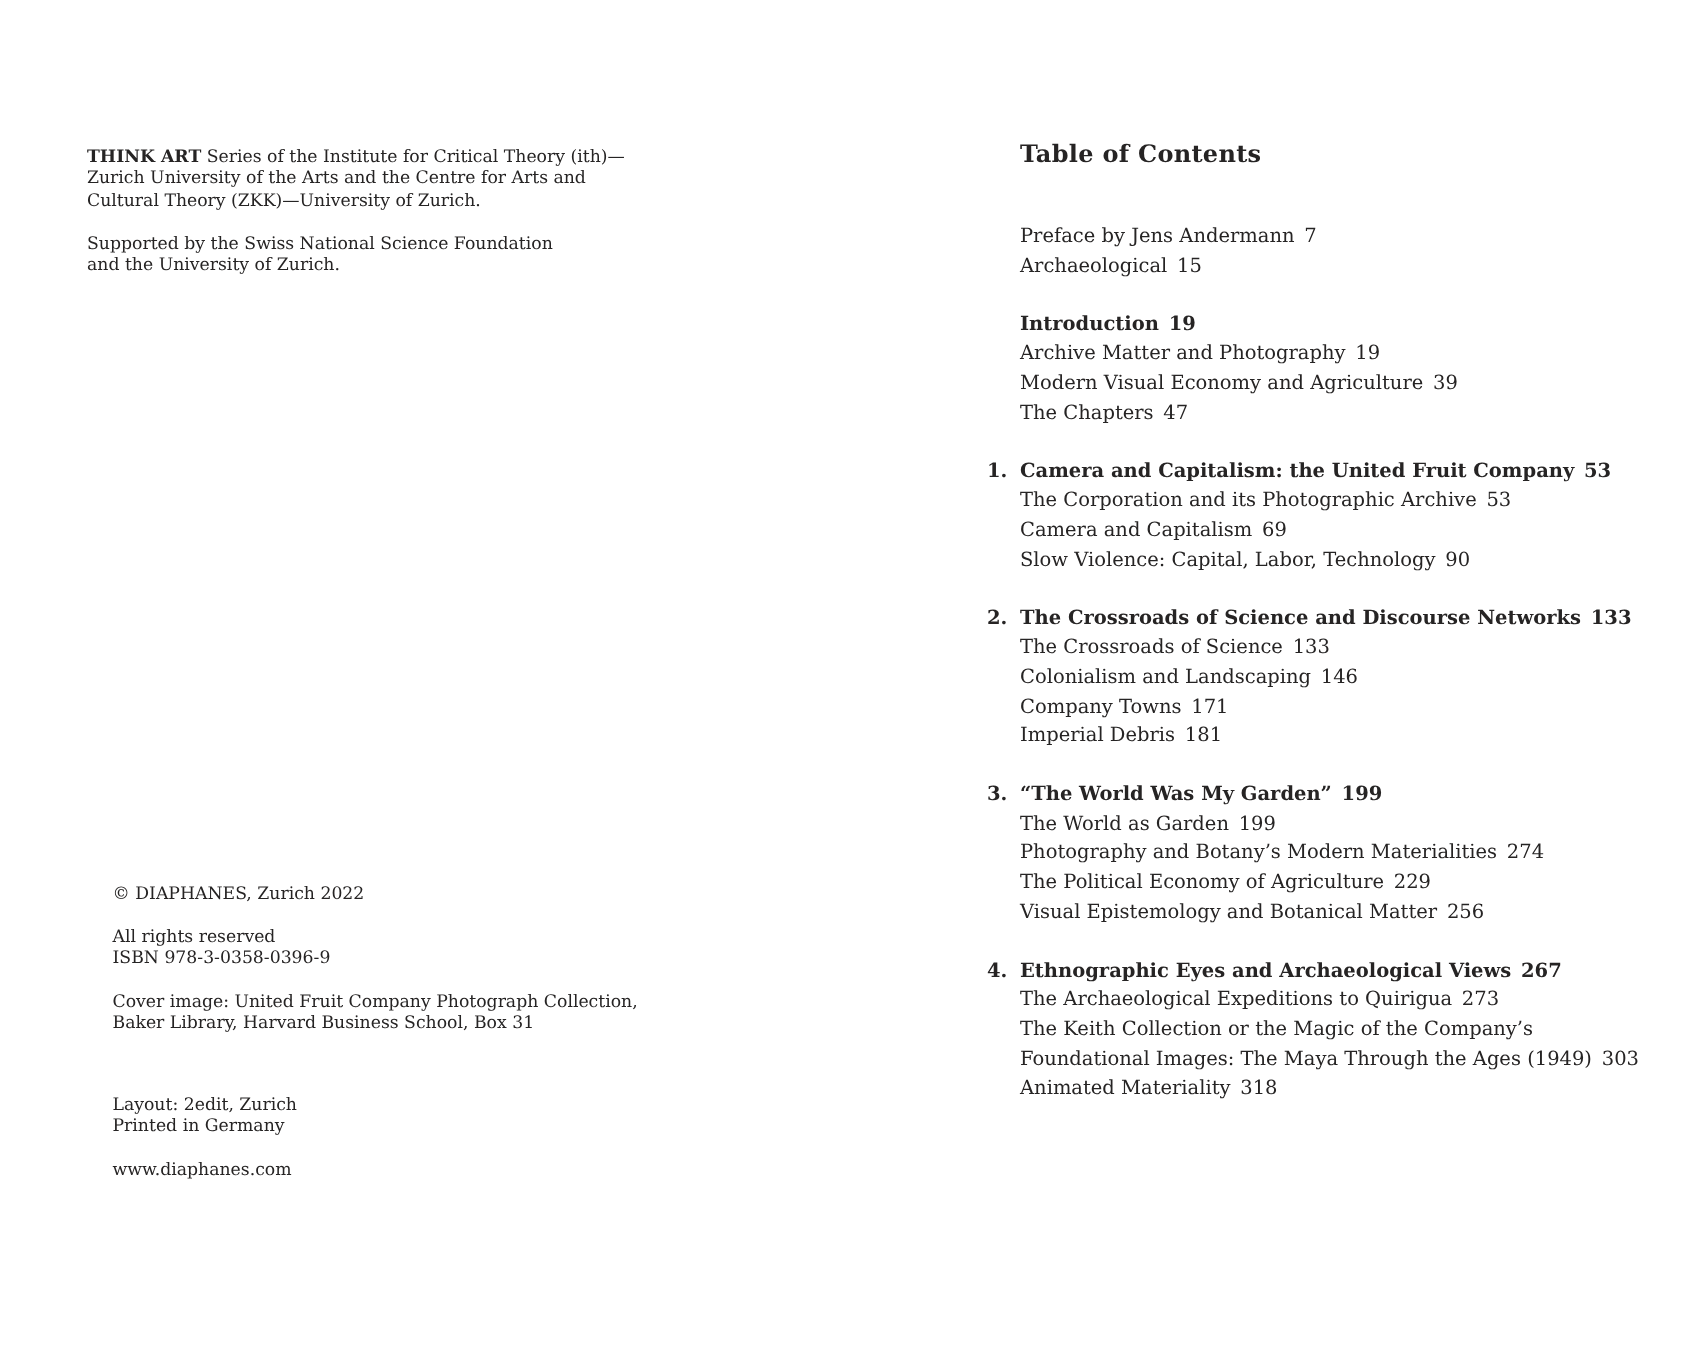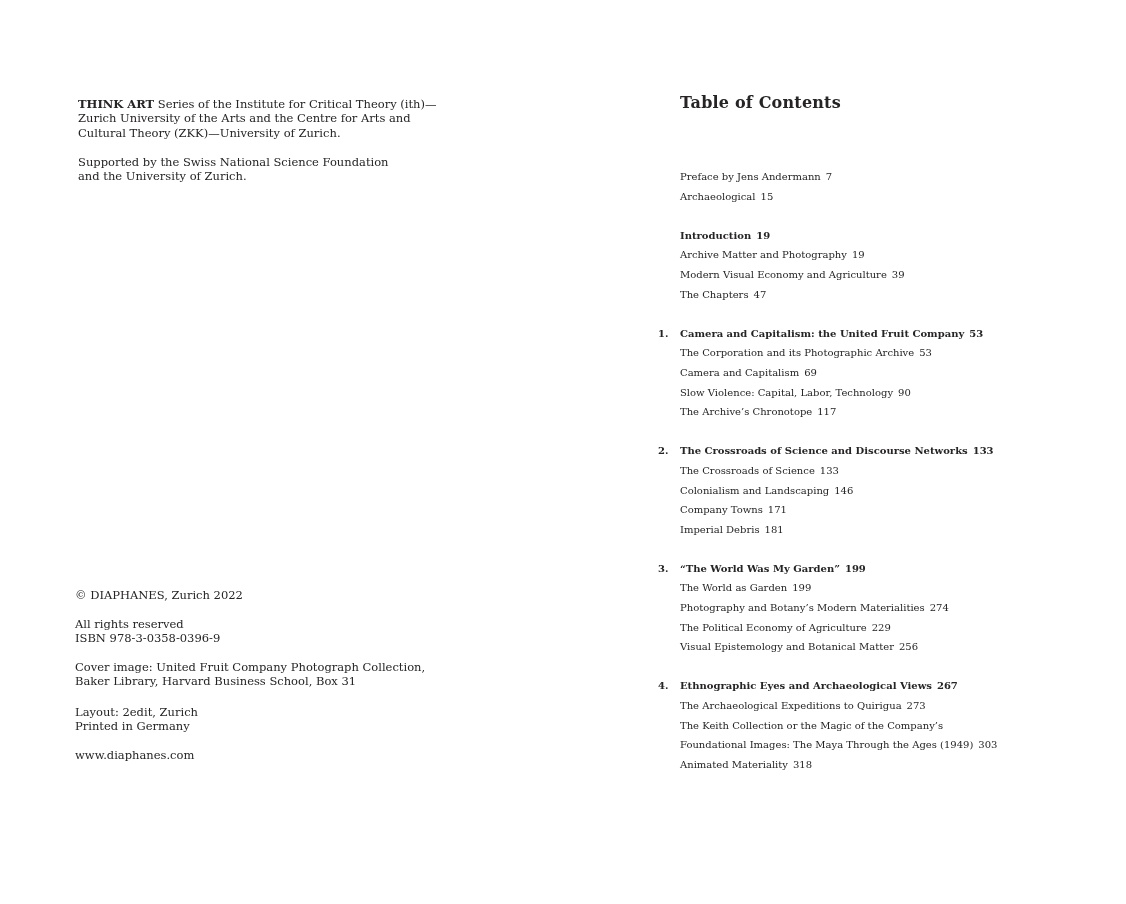--- a/index.html
+++ b/index.html
@@ -9,53 +9,53 @@
     width: 1126px;
     height: 904px;
     background: #ffffff;
     color: #262424;
     font-family: "DejaVu Serif", "Liberation Serif", serif;
     overflow: hidden;
   }
   
   .left-top {
     position: absolute;
-    left: 78px;
+    left: 58px;
     top: 97px;
     width: 420px;
     font-size: 11.5px;
     line-height: 14.4px;
   }
   .left-bottom {
     position: absolute;
     left: 75px;
     top: 588px;
     width: 420px;
     font-size: 11.5px;
     line-height: 14.4px;
   }
   .pre { white-space: pre-line; }
   .mb1 { margin-bottom: 14.4px; }
-  .mb2 { margin-bottom: 16px; }
+  .mb2 { margin-bottom: 40px; }
   .bold { font-weight: bold; }
   
   .page-title {
     position: absolute;
     left: 680px;
     top: 93px;
     font-size: 16px;
     font-weight: bold;
     letter-spacing: 0.2px;
   }
   .toc {
     position: absolute;
     left: 658px;
-    top: 167px;
+    top: 148px;
     width: 450px;
-    font-size: 10px;
+    font-size: 13px;
     line-height: 19.6px;
   }
   .toc-group { margin-bottom: 19.6px; }
   .toc-group:last-child { margin-bottom: 0; }
   .toc-row { display: flex; white-space: nowrap; }
   .toc-row.bold { font-weight: bold; justify-content: flex-end; }
   .toc-num { width: 22px; flex: 0 0 22px; }
   .toc-text { flex: 1 1 auto; }
   .toc-page { margin-left: 0.5em; }
   .toc-wrap { padding-left: 24px; white-space: nowrap; }
@@ -126,24 +126,20 @@
           <span class="toc-text"><span>The Corporation and its Photographic Archive</span><span class="toc-page">53</span></span>
         </div>
         <div class="toc-row">
           <span class="toc-num"></span>
           <span class="toc-text"><span>Camera and Capitalism</span><span class="toc-page">69</span></span>
         </div>
         <div class="toc-row">
           <span class="toc-num"></span>
           <span class="toc-text"><span>Slow Violence: Capital, Labor, Technology</span><span class="toc-page">90</span></span>
         </div>
-        <div class="toc-row">
-          <span class="toc-num"></span>
-          <span class="toc-text"><span>The Archive’s Chronotope</span><span class="toc-page">117</span></span>
-        </div>
       </div>
       <div class="toc-group">
         <div class="toc-row bold">
           <span class="toc-num">2.</span>
           <span class="toc-text"><span>The Crossroads of Science and Discourse Networks</span><span class="toc-page">133</span></span>
         </div>
         <div class="toc-row">
           <span class="toc-num"></span>
           <span class="toc-text"><span>The Crossroads of Science</span><span class="toc-page">133</span></span>
         </div>

